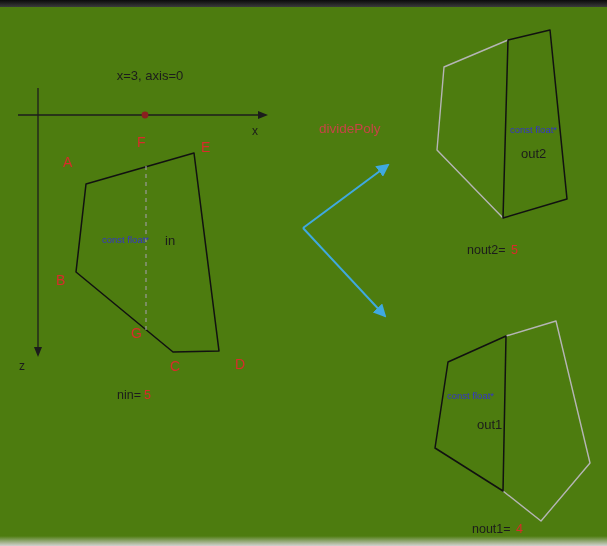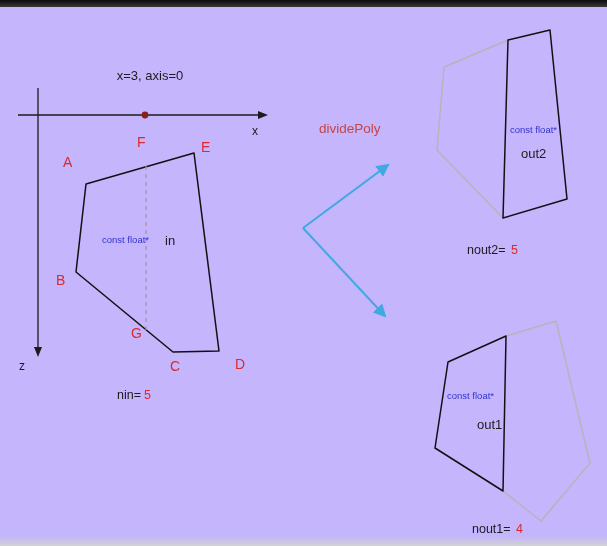--- a/index.html
+++ b/index.html
@@ -1,19 +1,19 @@
 <!DOCTYPE html>
 <html><head>
 <meta charset="utf-8">
 <style>
   html,body{margin:0;padding:0;background:#ffffff;}
   .stage{
     position:relative;
     width:607px;height:546px;
-    background:#c4b5fd;
+    background:#4d7c0f;
     overflow:hidden;
     font-family:"Liberation Sans", sans-serif;
   }
   .top-bar{
     position:absolute;top:0;left:0;width:607px;height:7px;
     background:linear-gradient(to bottom,#0b0b0b,#3a3a3a);
   }
   .bottom-fade{
     position:absolute;bottom:0;left:0;width:607px;height:10px;
     background:linear-gradient(to bottom,rgba(210,210,210,0),#d2d2d2);

